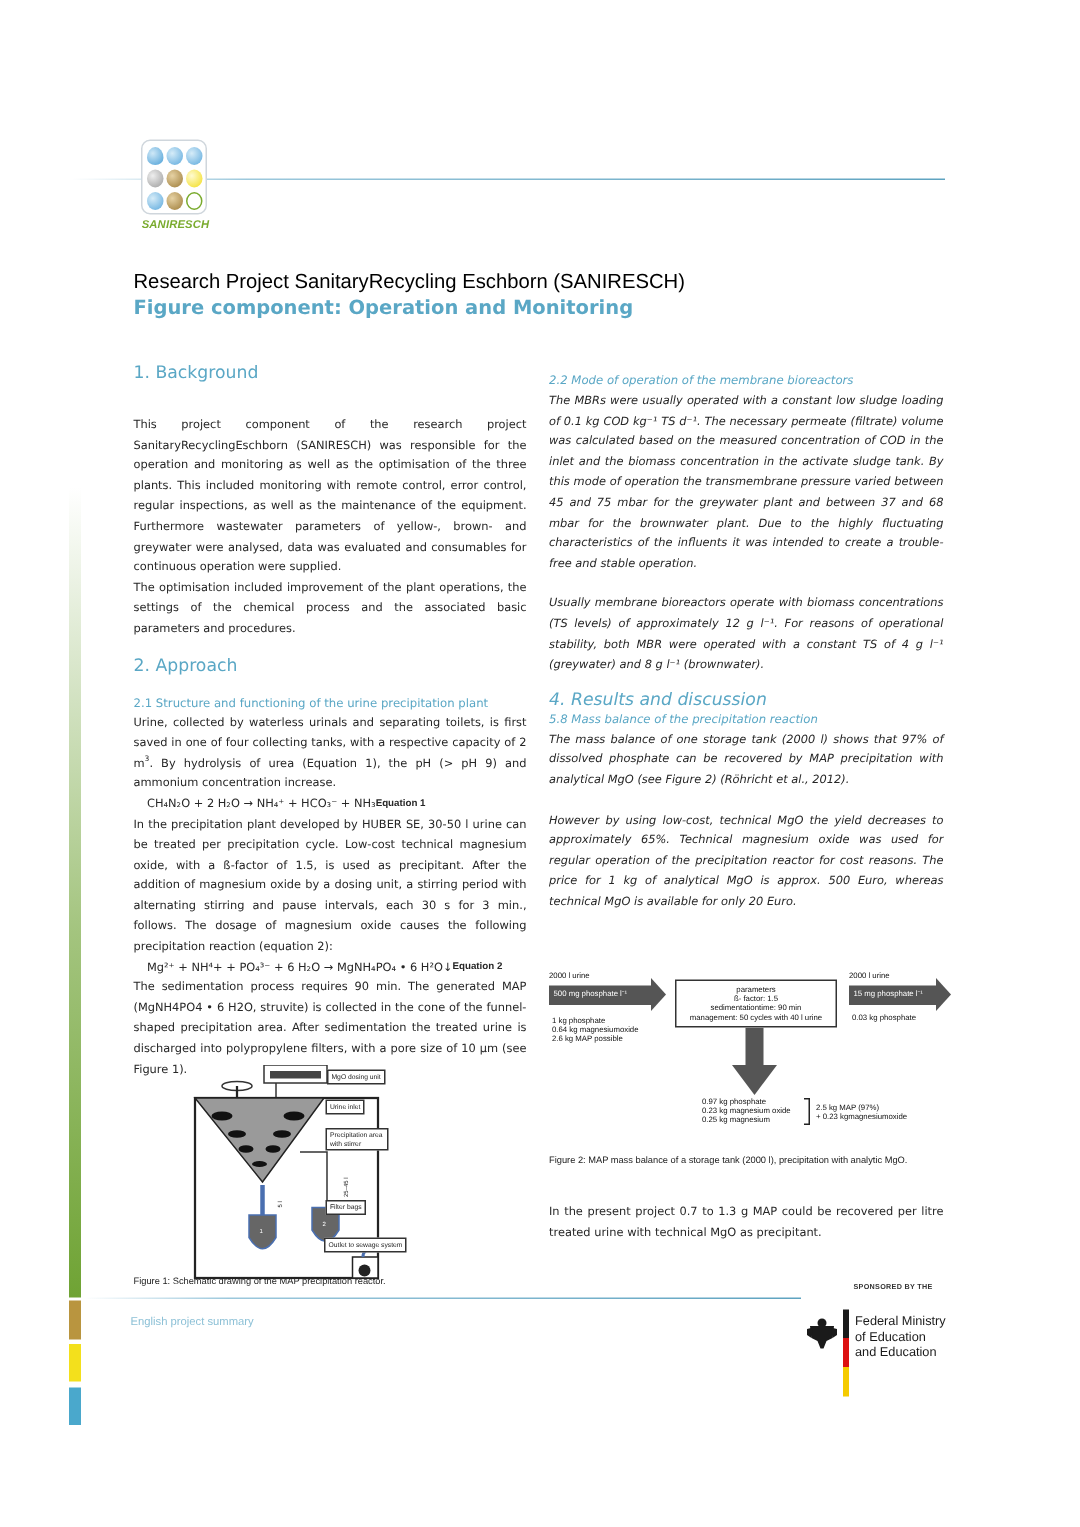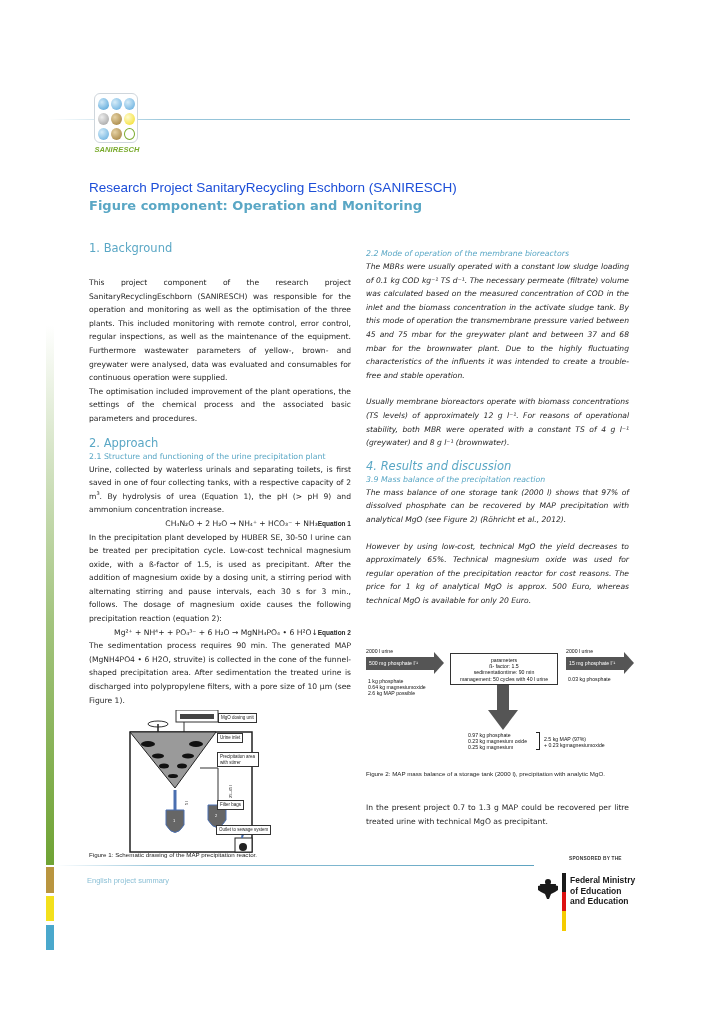--- a/index.html
+++ b/index.html
@@ -20,32 +20,32 @@
     background: linear-gradient(to right, rgba(110,172,200,0) 0%, #9cc8dc 20%, #5ea3c0 100%); }
 
   
   .logo { position: absolute; left: 91px; top: 93px; width: 52px; height: 68px; }
   .logo-box { position: absolute; left: 3px; top: 0; width: 44px; height: 50px; border: 1px solid #cfd6dc; border-radius: 6px; background: #fff; }
   .dot { position: absolute; width: 11px; height: 12px; border-radius: 50%; }
   .logo-text { position: absolute; left: 0; top: 52px; width: 52px; text-align: center;
     font-family: "Liberation Sans", sans-serif; font-weight: bold; font-size: 7.5px; color: #7aab2e; letter-spacing: 0.1px; font-style: italic; }
 
   
-  .title1 { position: absolute; left: 89px; top: 180px; font-family: "Liberation Sans", sans-serif; font-size: 13.5px; color: #1d4ed8; }
+  .title1 { position: absolute; left: 89px; top: 180px; font-family: "Liberation Sans", sans-serif; font-size: 13.5px; color: #000000; }
   .title2 { position: absolute; left: 89px; top: 198px; font-family: "DejaVu Sans", sans-serif; font-weight: bold; font-size: 13px; color: #5aa7c5; }
 
   
   .col { position: absolute; font-size: 7.6px; line-height: 13.6px; color: #262626; }
   .col-left { left: 89px; top: 240px; width: 262px; }
   .col-right { left: 366px; top: 248px; width: 263px; font-style: italic; }
   .h1 { font-size: 11.5px; color: #5aa7c5; line-height: 16px; margin-bottom: 20px; }
   .h2 { font-size: 7.8px; color: #5aa7c5; line-height: 12px; }
   .p { text-align: justify; }
   .gap { height: 13px; }
-  .eq { display: flex; justify-content: flex-end; padding-left: 9px; }
+  .eq { display: flex; justify-content: flex-start; padding-left: 9px; }
   .eq-label { font-family: "Liberation Sans", sans-serif; font-size: 6.5px; font-weight: bold; }
   sup, sub { font-size: 5px; line-height: 0; }
 
   
   .fig1 { position: absolute; left: 120px; top: 710px; width: 170px; height: 145px; }
   .fig-caption { font-family: "Liberation Sans", sans-serif; font-size: 6.2px; color: #222; }
   .fig1-caption { position: absolute; left: 89px; top: 851px; }
   .label-box { position: absolute; border: 1px solid #333; background: #fff; font-family: "Liberation Sans", sans-serif; font-size: 4.5px; padding: 1px 2px; line-height: 5.5px; }
 
   
@@ -57,21 +57,21 @@
 
   .final-p { position: absolute; left: 366px; top: 801px; width: 263px; font-size: 7.6px; line-height: 13.6px; color: #262626; }
 
   
   .footer-label { position: absolute; left: 87px; top: 876px; font-family: "Liberation Sans", sans-serif; font-size: 7.5px; color: #8cc0d6; }
   .sponsored { position: absolute; left: 569px; top: 856px; font-family: "Liberation Sans", sans-serif; font-weight: bold; font-size: 4.8px; color: #333; letter-spacing: 0.2px; }
   .bmbf { position: absolute; left: 537px; top: 873px; width: 110px; height: 60px; }
   .eagle { position: absolute; left: 1px; top: 5px; width: 20px; height: 22px; }
   .flag { position: absolute; left: 25px; top: 0; width: 4px; height: 58px;
     background: linear-gradient(to bottom, #1a1a1a 0%, #1a1a1a 33%, #dd1111 33%, #dd1111 66%, #f5cb00 66%, #f5cb00 100%); }
-  .bmbf-text { position: absolute; left: 33px; top: 2px; font-family: "Liberation Sans", sans-serif; font-weight: bold; font-size: 8.5px; line-height: 10.5px; color: #1a1a1a; }
+  .bmbf-text { position: absolute; left: 33px; top: 2px; font-family: "Liberation Sans", sans-serif; font-weight: normal; font-size: 8.5px; line-height: 10.5px; color: #1a1a1a; }
 </style>
 </head>
 <body>
 
 <div class="bar bar-green"></div>
 <div class="bar bar-brown"></div>
 <div class="bar bar-yellow"></div>
 <div class="bar bar-blue"></div>
 
 <div class="top-rule"></div>
@@ -92,21 +92,21 @@
 </div>
 
 <div class="title1">Research Project SanitaryRecycling Eschborn (SANIRESCH)</div>
 <div class="title2">Figure component: Operation and Monitoring</div>
 
 <div class="col col-left">
   <div class="h1">1. Background</div>
   <div class="p">This project component of the research project SanitaryRecyclingEschborn (SANIRESCH) was responsible for the operation and monitoring as well as the optimisation of the three plants. This included monitoring with remote control, error control, regular inspections, as well as the maintenance of the equipment. Furthermore wastewater parameters of yellow-, brown- and greywater were analysed, data was evaluated and consumables for continuous operation were supplied.</div>
   <div class="p">The optimisation included improvement of the plant operations, the settings of the chemical process and the associated basic parameters and procedures.</div>
   <div style="height:9px"></div>
-  <div class="h1" style="margin-bottom:0">2. Approach</div>
+  <div class="h1" style="margin-bottom:12px">2. Approach</div>
   <div class="h2">2.1 Structure and functioning of the urine precipitation plant</div>
   <div class="p"><span>Urine, collected by waterless urinals and separating toilets, is first saved in one of four collecting tanks, with a respective capacity of 2 m</span><sup>3</sup><span>. By hydrolysis of urea (Equation 1), the pH (&gt; pH 9) and ammonium concentration increase.</span></div>
   <div class="eq">
     <span>CH₄N₂O + 2 H₂O → NH₄⁺ + HCO₃⁻ + NH₃</span>
     <span class="eq-label">Equation 1</span>
   </div>
   <div class="p">In the precipitation plant developed by HUBER SE, 30-50 l urine can be treated per precipitation cycle. Low-cost technical magnesium oxide, with a ß-factor of 1.5, is used as precipitant. After the addition of magnesium oxide by a dosing unit, a stirring period with alternating stirring and pause intervals, each 30 s for 3 min., follows. The dosage of magnesium oxide causes the following precipitation reaction (equation 2):</div>
   <div class="eq">
     <span>Mg²⁺ + NH⁴+ + PO₄³⁻ + 6 H₂O → MgNH₄PO₄ • 6 H²O↓</span>
     <span class="eq-label">Equation 2</span>
@@ -162,21 +162,21 @@
 </div>
 <div class="fig-caption fig1-caption">Figure 1: Schematic drawing of the MAP precipitation reactor.</div>
 
 <div class="col col-right">
   <div class="h2">2.2 Mode of operation of the membrane bioreactors</div>
   <div class="p">The MBRs were usually operated with a constant low sludge loading of 0.1 kg COD kg⁻¹ TS d⁻¹. The necessary permeate (filtrate) volume was calculated based on the measured concentration of COD in the inlet and the biomass concentration in the activate sludge tank. By this mode of operation the transmembrane pressure varied between 45 and 75 mbar for the greywater plant and between 37 and 68 mbar for the brownwater plant. Due to the highly fluctuating characteristics of the influents it was intended to create a trouble-free and stable operation.</div>
   <div class="gap"></div>
   <div class="p">Usually membrane bioreactors operate with biomass concentrations (TS levels) of approximately 12 g l⁻¹. For reasons of operational stability, both MBR were operated with a constant TS of 4 g l⁻¹ (greywater) and 8 g l⁻¹ (brownwater).</div>
   <div style="height:8px"></div>
   <div class="h1" style="margin-bottom:0">4. Results and discussion</div>
-  <div class="h2">3.9 Mass balance of the precipitation reaction</div>
+  <div class="h2">5.8 Mass balance of the precipitation reaction</div>
   <div class="p">The mass balance of one storage tank (2000 l) shows that 97% of dissolved phosphate can be recovered by MAP precipitation with analytical MgO (see Figure 2) (Röhricht et al., 2012).</div>
   <div class="gap"></div>
   <div class="p">However by using low-cost, technical MgO the yield decreases to approximately 65%. Technical magnesium oxide was used for regular operation of the precipitation reactor for cost reasons. The price for 1 kg of analytical MgO is approx. 500 Euro, whereas technical MgO is available for only 20 Euro.</div>
 </div>
 
 <div class="fig2">
   <div style="position:absolute;left:0;top:0;">2000 l urine</div>
   <div class="arrow-dark" style="left:0;top:9px;width:68px;">500 mg phosphate l⁻¹</div>
   <div style="position:absolute;left:2px;top:30px;">
     <div>1 kg phosphate</div>

